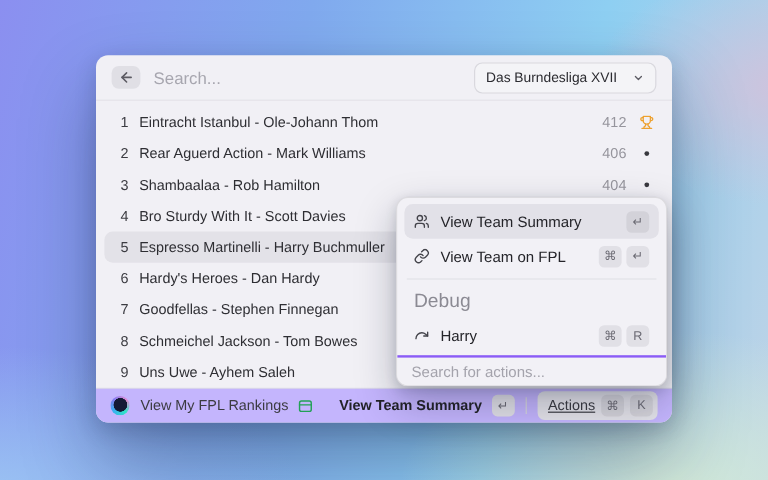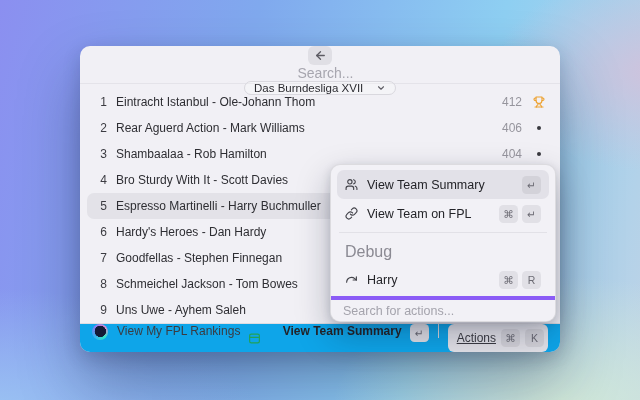--- a/index.html
+++ b/index.html
@@ -17,21 +17,20 @@
   .window {
     position:absolute; left:80px; top:46px; width:480px; height:306px;
     background:#f1f0f5; border-radius:10px;
     box-shadow:0 30px 60px rgba(15,25,60,.35), 0 6px 18px rgba(15,25,60,.18);
   }
 
   
   .header {
     height:38px; display:flex; align-items:center; padding:0 13px;
     border-bottom:1px solid #e4e3e9;
-    flex-direction:column;
   }
   .back-btn {
     width:24px; height:19px; border:none; border-radius:6px;
     background:#e0dfe5; color:#5c5b63; display:flex; align-items:center; justify-content:center;
     cursor:pointer; flex:0 0 auto;
   }
   .search-text { margin-left:11px; font-size:14px; color:#a7a6af; flex:1 1 auto; }
   .dropdown {
     width:152px; height:26px; border:1px solid #d9d8de; border-radius:7px;
     display:flex; align-items:center; padding:0 9px; gap:6px; color:#2c2c31;
@@ -51,21 +50,21 @@
   .title { margin-left:9px; font-size:12px; color:#2e2e33; flex:1 1 auto; white-space:nowrap; overflow:hidden; }
   .pts { font-size:12px; color:#96959d; margin-right:9px; }
   .badge { width:16px; display:flex; align-items:center; justify-content:center; flex:0 0 auto; }
   .dot { width:4px; height:4px; border-radius:50%; background:#38383e; }
   .trophy { color:#eda12f; }
 
   
   .wfooter {
     position:absolute; left:0; right:0; bottom:0; height:29px;
     border-top:1px solid #dddce2; border-radius:0 0 10px 10px;
-    display:flex; padding:0 12px; background:#0ea5e9;
+    display:flex; align-items:center; padding:0 12px; background:#c4b5fd;
   }
   .fpl-logo {
     width:16px; height:16px; border-radius:50%; flex:0 0 auto;
     background:
       radial-gradient(circle at 52% 46%, #141a36 0 46%, rgba(20,26,54,0) 49%),
       conic-gradient(from 140deg, #2fe3c6, #38b0f0, #8a7cf0, #df8bd0, #2fe3c6);
   }
   .src-label { margin-left:9px; font-size:12px; color:#3b3b41; }
   .green-ic { margin-left:8px; color:#22a156; }
   .wfooter .spacer { flex:1 1 auto; }
@@ -98,21 +97,21 @@
   }
   .menu-item.selected { background:#e2e1e8; }
   .menu-item .mi-icon { color:#44444b; flex:0 0 auto; }
   .menu-item .mi-label { font-size:12.5px; color:#242429; flex:1 1 auto; white-space:nowrap; overflow:hidden; }
   .menu-item .keys { display:flex; gap:4px; }
   .menu-item.selected kbd { background:#d3d2d9; }
   .menu-sep { height:1px; background:#e2e1e7; margin:4px 2px; }
   .menu-section { font-size:16px; color:#8b8a93; padding:6px 8px 4px; }
   .menu-footer {
     position:absolute; left:0; right:0; bottom:0; height:25px;
-    border-top:4px solid #8b5cf6; background:#f2f1f6;
+    border-top:2px solid #8b5cf6; background:#f2f1f6;
     display:flex; align-items:center; padding:0 12px;
   }
   .menu-footer .mf-search { font-size:12.5px; color:#a4a3ac; }
 
   svg { display:block; }
 </style>
 </head>
 <body>
 
 <div class="window">

